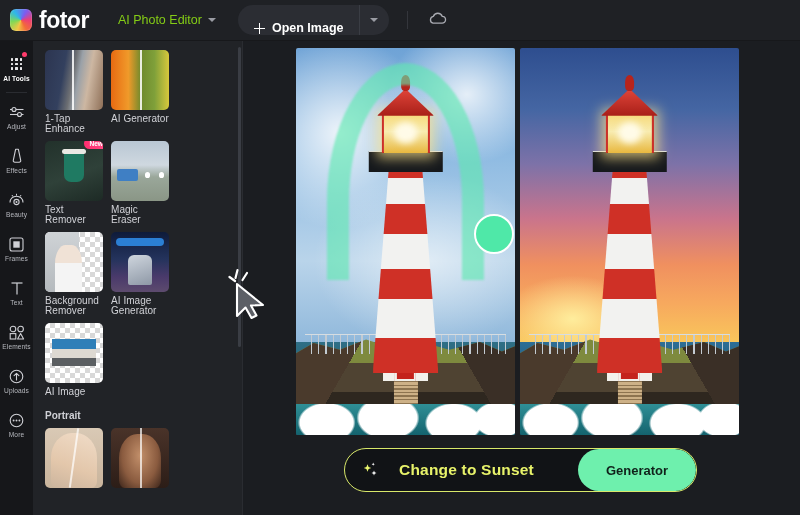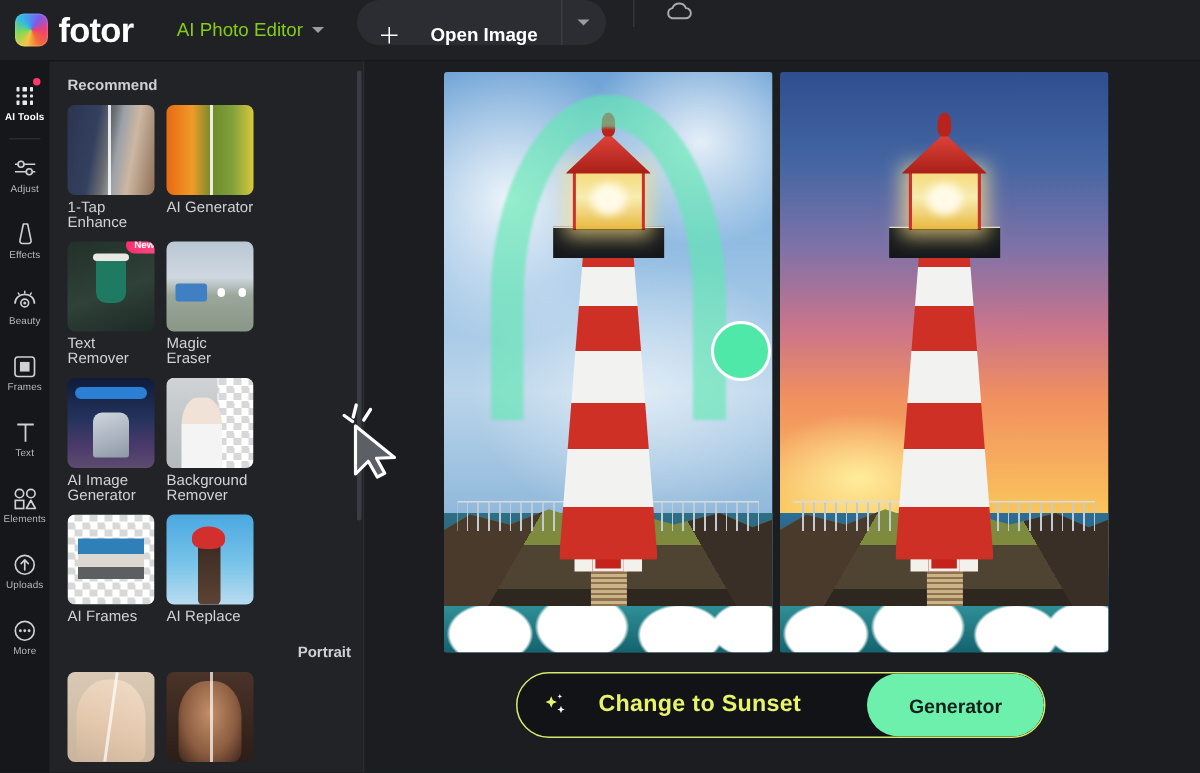--- a/index.html
+++ b/index.html
@@ -7,21 +7,21 @@
   body {
     background:#1b1d21;
     font-family:"Liberation Sans", sans-serif;
     color:#e8e8ea;
     position:relative;
   }
 
   
   #topbar{
     position:absolute; left:0; top:0; width:800px; height:41px;
-    background:#1f2125; display:flex; 
+    background:#1f2125; display:flex; align-items:center;
     border-bottom:1px solid #17181b;
   }
   .logo-wrap{ display:flex; align-items:center; margin-left:10px; }
   .logo-mark{
     width:22px;height:22px;border-radius:6px;
     background:
       conic-gradient(from 200deg at 50% 50%,
         #f2c744 0deg, #7ed957 60deg, #2fb8e8 120deg,
         #7b5cf0 190deg, #ee3f74 250deg, #f26b3a 310deg, #f2c744 360deg);
     position:relative;
@@ -37,21 +37,21 @@
   .editor-select{
     display:flex; align-items:center; gap:6px;
     margin-left:29px; font-size:12.5px; color:#84cc16; cursor:pointer;
   }
   .chev{ width:0;height:0;border-left:4px solid transparent;border-right:4px solid transparent;border-top:4.5px solid #9a9ca3; }
   .open-btn-group{
     margin-left:22px; display:flex; align-items:stretch;
     background:#2b2d33; border-radius:17px; height:30px; overflow:hidden;
   }
   .open-btn{
-    display:flex;align-items:center;gap:22px;
+    display:flex;align-items:center;gap:7px;
     padding:16px 15px 0 16px; font-size:12.5px; font-weight:700; color:#fff; cursor:pointer;
   }
   .plus{ position:relative; width:11px;height:11px; }
   .plus::before,.plus::after{content:"";position:absolute;background:#fff;}
   .plus::before{left:0;top:5px;width:11px;height:1.6px;}
   .plus::after{top:0;left:4.7px;width:1.6px;height:11px;}
   .open-btn-caret{
     width:30px; display:flex;align-items:center;justify-content:center;
     border-left:1px solid #3a3d44; cursor:pointer;
   }
@@ -80,21 +80,21 @@
 
   
   #panel{
     position:absolute; left:33px; top:41px; width:210px; height:474px;
     background:#212327; overflow:hidden;
   }
   .panel-inner{ padding:9px 9px 0 12px; }
   .section-title{
     font-size:10px; font-weight:700; color:#cfd0d5; margin:2px 0 7px 0;
   }
-  .section-title.portrait{ margin-top:13px;text-align:right; }
+  .section-title.portrait{ margin-top:13px; }
   .grid{ display:flex; flex-wrap:wrap; gap:7px 8px; }
   .card{ width:58px; cursor:pointer; }
   .thumb{
     width:58px;height:60px;border-radius:5px;overflow:hidden;position:relative;
     background:#3a3d44;
   }
   .card-label{
     margin-top:4px; font-size:10px; line-height:10px; text-align:left;
     color:#d2d3d8; letter-spacing:.05px;
   }
@@ -430,21 +430,20 @@
         <circle cx="10.4" cy="7.5" r="0.95" fill="#cfd0d5"></circle>
       </svg>
     </span>
     <span class="rail-label">More</span>
   </div>
 </div>
 
 <div id="panel">
   <div class="panel-inner">
 
-    <div class="section-title">Recommend</div>
     <div class="grid">
 
       <div class="card">
         <div class="thumb t-street"></div>
         <div class="card-label">1-Tap Enhance</div>
       </div>
 
       <div class="card">
         <div class="thumb t-butterfly"></div>
         <div class="card-label">AI Generator</div>
@@ -456,39 +455,35 @@
         </div>
         <div class="card-label">Text Remover</div>
       </div>
 
       <div class="card">
         <div class="thumb t-eraser"></div>
         <div class="card-label">Magic Eraser</div>
       </div>
 
       <div class="card">
+        <div class="thumb t-bgremove"></div>
+        <div class="card-label">Background Remover</div>
+      </div>
+
+      <div class="card">
         <div class="thumb t-aigen"></div>
         <div class="card-label">AI Image Generator</div>
       </div>
 
-      <div class="card">
-        <div class="thumb t-bgremove"></div>
-        <div class="card-label">Background Remover</div>
-      </div>
-
 
       <div class="card">
         <div class="thumb t-expand"></div>
-        <div class="card-label">AI Frames</div>
-      </div>
-
-      <div class="card">
-        <div class="thumb t-replace"></div>
-        <div class="card-label">AI Replace</div>
-      </div>
+        <div class="card-label">AI Image</div>
+      </div>
+
     </div>
 
     <div class="section-title portrait">Portrait</div>
     <div class="grid">
 
       <div class="card">
         <div class="thumb t-skin"></div>
 
       </div>
 

